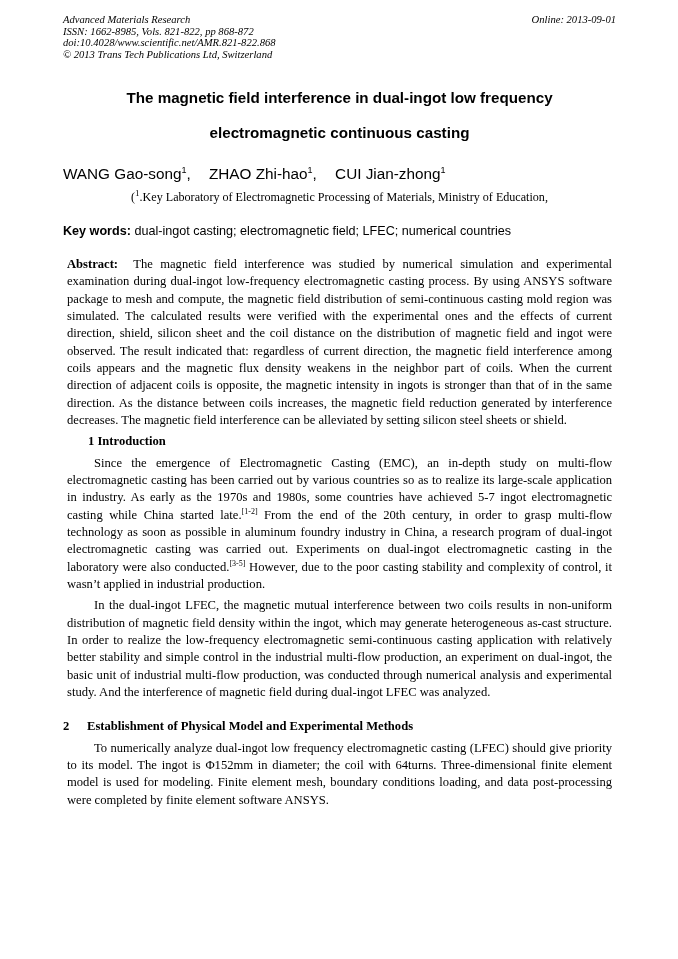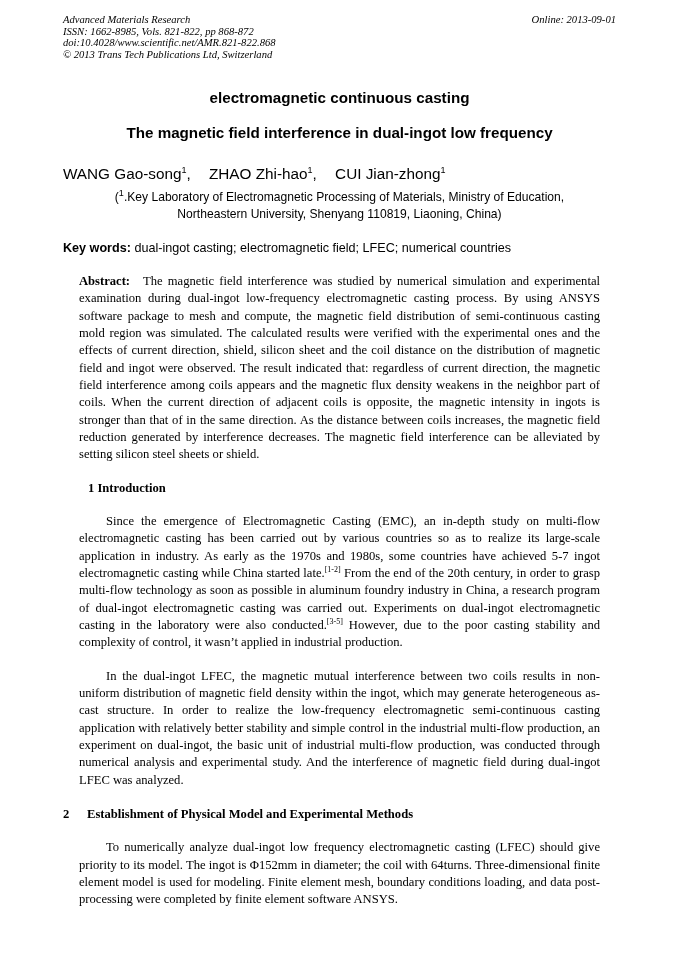--- a/index.html
+++ b/index.html
@@ -52,21 +52,21 @@
       line-height: 20px;
       white-space: nowrap;
     }
     .authors sup, .affil sup {
       font-size: 9px;
       vertical-align: super;
       line-height: 0;
     }
     .authors .sep { display: inline-block; width: 14px; }
     .affil {
-      font-family: Liberation Sans, sans-serif;
+      font-family: Liberation Serif, serif;
       font-size: 12.1px;
       text-align: center;
       line-height: 17px;
       margin-top: 5px;
       margin-left: -6px;
       margin-right: -6px;
     }
     .keywords {
       font-family: "Liberation Sans", sans-serif;
       font-size: 12.6px;
@@ -85,21 +85,21 @@
     .abstract .abs-label { font-weight: bold; margin-right: 8px; }
     .section-heading {
       font-family: "Liberation Serif", serif;
       font-weight: bold;
       font-size: 12.6px;
       line-height: 17.35px;
     }
     .h1 { margin-top: 1px; margin-left: 25px; }
     .h2 { margin-top: 17px; }
     .h2 .num { display: inline-block; width: 24px; }
-    p { margin: 16px; }
+    p { margin: 4px; }
     .indent { text-indent: 27px; }
     sup.cite {
       font-size: 8px;
       vertical-align: super;
       line-height: 0;
     }
   </style>
 </head>
 <body>
 
@@ -107,33 +107,32 @@
 
   <div class="header">
     <span class="line">Advanced Materials Research</span>
     <span class="line">ISSN: 1662-8985, Vols. 821-822, pp 868-872</span>
     <span class="line">doi:10.4028/www.scientific.net/AMR.821-822.868</span>
     <span class="line">© 2013 Trans Tech Publications Ltd, Switzerland</span>
     <span class="online">Online: 2013-09-01</span>
   </div>
 
   <div class="title">
+    <div>The magnetic field interference in dual-ingot low frequency</div>
     <div>electromagnetic continuous casting</div>
-    <div>The magnetic field interference in dual-ingot low frequency</div>
   </div>
 
   <div class="authors">
     <span><span>WANG Gao-song</span><sup>1</sup><span>,</span></span><span class="sep"></span>
     <span><span>ZHAO Zhi-hao</span><sup>1</sup><span>,</span></span><span class="sep"></span>
     <span><span>CUI Jian-zhong</span><sup>1</sup></span>
   </div>
 
   <div class="affil">
     <div><span>(</span><sup>1</sup><span>.Key Laboratory of Electromagnetic Processing of Materials, Ministry of Education,</span></div>
-    <div>Northeastern University, Shenyang 110819, Liaoning, China)</div>
   </div>
 
   <div class="keywords">
     <span class="kw-label">Key words:</span><span> dual-ingot casting; electromagnetic field; LFEC; numerical countries</span>
   </div>
 
   <p class="body-text abstract">
     <span class="abs-label">Abstract:</span>
     <span>The magnetic field interference was studied by numerical simulation and experimental examination during dual-ingot low-frequency electromagnetic casting process. By using ANSYS software package to mesh and compute, the magnetic field distribution of semi-continuous casting mold region was simulated. The calculated results were verified with the experimental ones and the effects of current direction, shield, silicon sheet and the coil distance on the distribution of magnetic field and ingot were observed. The result indicated that: regardless of current direction, the magnetic field interference among coils appears and the magnetic flux density weakens in the neighbor part of coils. When the current direction of adjacent coils is opposite, the magnetic intensity in ingots is stronger than that of in the same direction. As the distance between coils increases, the magnetic field reduction generated by interference decreases. The magnetic field interference can be alleviated by setting silicon steel sheets or shield.</span>
   </p>

